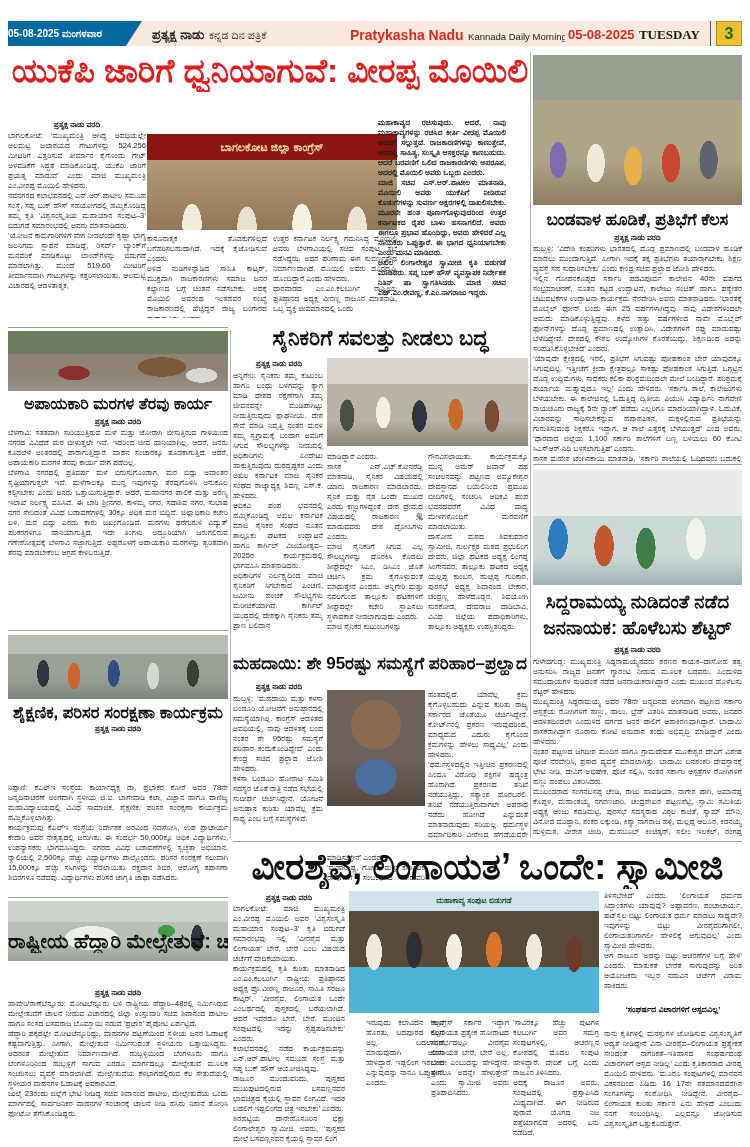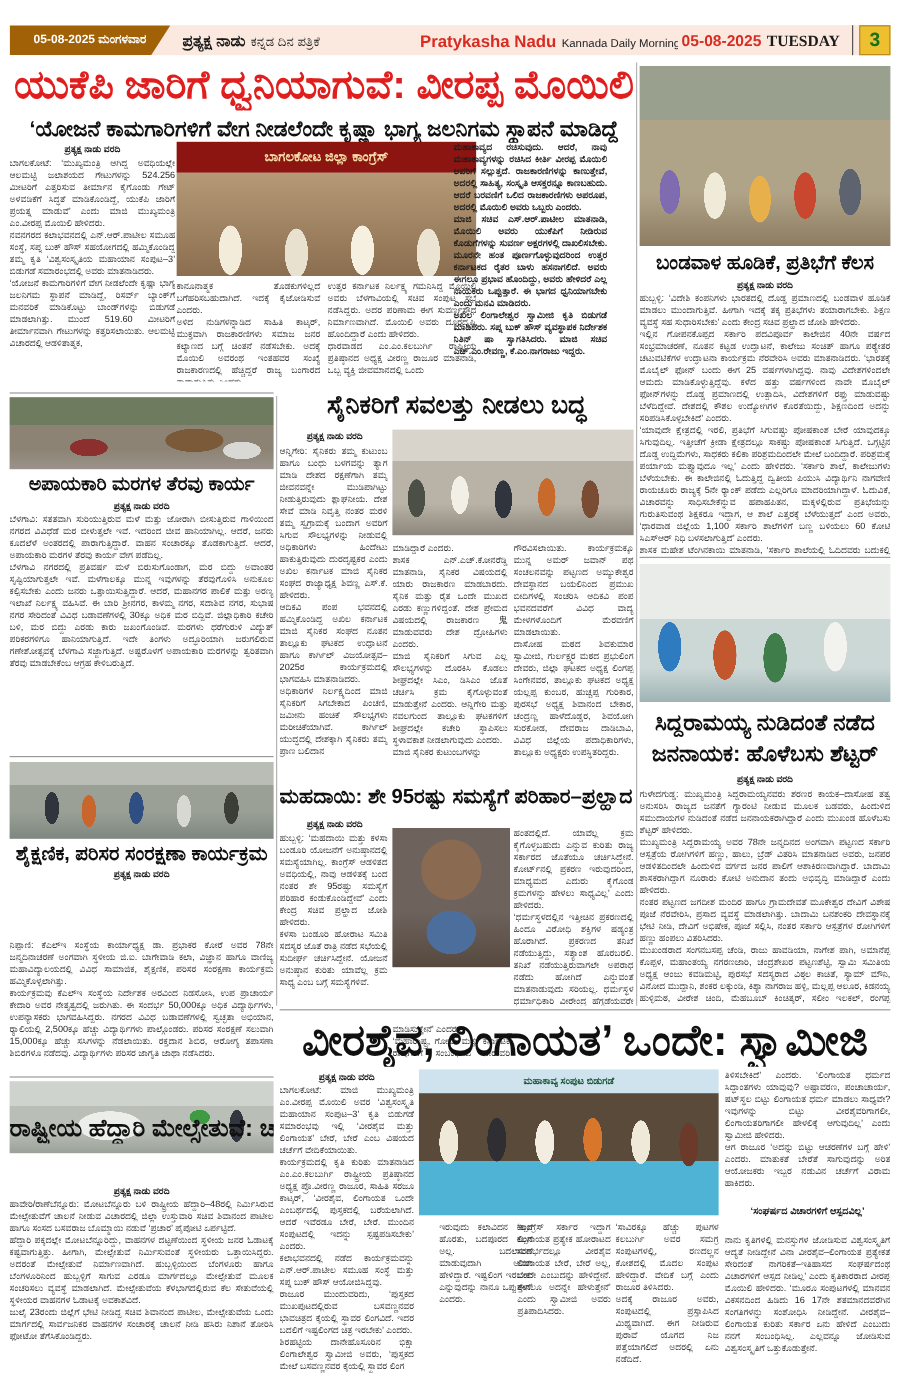--- a/index.html
+++ b/index.html
@@ -15,23 +15,23 @@
   .vrule{position:absolute;width:1px;background:#b5b5b5;}
   .hrule{position:absolute;height:1px;background:#9a9a9a;}
   .banner-text{width:100%;text-align:center;font-weight:bold;overflow:hidden;white-space:nowrap;}
 </style>
 </head>
 <body>
 
 <div class="page">
 
   <div class="abs" style="left:8px;top:21px;width:734px;height:25px;background:#fbe9df;"></div>
-  <div class="abs" style="left:8px;top:21px;width:134px;height:25px;background:#a16207;
+  <div class="abs" style="left:8px;top:21px;width:134px;height:25px;background:#0369a1;
               clip-path:polygon(0 0,100% 0,88% 100%,0 100%);color:#fff;font-weight:bold;
-              font-size:10px;line-height:25px;text-align:center;">
+              font-size:10px;line-height:25px;">
     <span>05-08-2025  ಮಂಗಳವಾರ</span>
   </div>
   <div class="abs" style="left:152px;top:25px;width:190px;height:18px;white-space:nowrap;overflow:hidden;">
     <span style="font-weight:bold;font-size:13px;color:#1b1b1b;">ಪ್ರತ್ಯಕ್ಷ ನಾಡು</span>
     <span style="font-size:11px;color:#222;">ಕನ್ನಡ ದಿನ ಪತ್ರಿಕೆ</span>
   </div>
   <div class="abs" style="left:350px;top:26px;width:215px;height:17px;white-space:nowrap;overflow:hidden;">
     <span style="font-weight:bold;font-size:14px;color:#d92b21;">Pratykasha Nadu</span>
     <span style="font-size:9.5px;color:#222;">Kannada Daily Morning</span>
   </div>
@@ -39,29 +39,28 @@
     <span style="font-weight:bold;font-size:13px;color:#d92b21;">05-08-2025</span>
     <span style="font-weight:bold;font-size:13px;color:#1b1b1b;font-family:'Liberation Serif',serif;">TUESDAY</span>
   </div>
   <div class="vrule" style="left:710px;top:21px;height:25px;background:#555;"></div>
   <div class="abs" style="left:716px;top:21px;width:26px;height:25px;background:#eebf2f;border:1px solid #b98d1e;
               box-sizing:border-box;text-align:center;">
     <span style="font-weight:bold;font-size:16px;line-height:23px;color:#15701c;">3</span>
   </div>
 
   <div class="abs headline" style="left:8px;top:50px;width:524px;height:42px;font-size:33px;line-height:42px;color:#e01e1e;">ಯುಕೆಪಿ ಜಾರಿಗೆ ಧ್ವನಿಯಾಗುವೆ: ವೀರಪ್ಪ ಮೊಯಿಲಿ</div>
-  <div class="abs headline" style="left:8px;top:95px;width:524px;height:24px;font-size:18px;line-height:24px;">‘ಯೋಜನೆ ಕಾಮಗಾರಿಗಳಿಗೆ ವೇಗ ನೀಡಲೆಂದೇ ಕೃಷ್ಣಾ ಭಾಗ್ಯ ಜಲನಿಗಮ ಸ್ಥಾಪನೆ ಮಾಡಿದ್ದೆ</div>
 
   <div class="abs byline" style="left:8px;top:120px;width:138px;">ಪ್ರತ್ಯಕ್ಷ ನಾಡು ವರದಿ</div>
   <div class="abs body-text" style="left:8px;top:131px;width:138px;height:188px;">ಬಾಗಲಕೋಟೆ: ‘ಮುಖ್ಯಮಂತ್ರಿ ಆಗಿದ್ದ ಅವಧಿಯಲ್ಲೇ ಆಲಮಟ್ಟಿ ಜಲಾಶಯದ ಗೇಟುಗಳನ್ನು 524.256 ಮೀಟರಿಗೆ ಎತ್ತರಿಸುವ ತೀರ್ಮಾನ ಕೈಗೊಂಡು ಗೇಟ್ ಅಳವಡಿಕೆಗೆ ಸಿದ್ಧತೆ ಮಾಡಿಕೊಂಡಿದ್ದೆ, ಯುಕೆಪಿ ಜಾರಿಗೆ ಪ್ರಯತ್ನ ಮಾಡುವೆ’ ಎಂದು ಮಾಜಿ ಮುಖ್ಯಮಂತ್ರಿ ಎಂ.ವೀರಪ್ಪ ಮೊಯಿಲಿ ಹೇಳಿದರು.
 ನವನಗರದ ಕಲಾಭವನದಲ್ಲಿ ಎನ್.ಆರ್.ಪಾಟೀಲ ಸಮೂಹ ಸಂಸ್ಥೆ, ಸಪ್ನ ಬುಕ್ ಹೌಸ್ ಸಹಯೋಗದಲ್ಲಿ ಹಮ್ಮಿಕೊಂಡಿದ್ದ ತಮ್ಮ ಕೃತಿ ‘ವಿಶ್ವಸಂಸ್ಕೃತಿಯ ಮಹಾಯಾನ ಸಂಪುಟ–3’ ಬಿಡುಗಡೆ ಸಮಾರಂಭದಲ್ಲಿ ಅವರು ಮಾತನಾಡಿದರು.
 ‘ಯೋಜನೆ ಕಾಮಗಾರಿಗಳಿಗೆ ವೇಗ ನೀಡಲೆಂದೇ ಕೃಷ್ಣಾ ಭಾಗ್ಯ ಜಲನಿಗಮ ಸ್ಥಾಪನೆ ಮಾಡಿದ್ದೆ, ರಿಸರ್ವ್ ಬ್ಯಾಂಕ್‌ಗೆ ಮನವರಿಕೆ ಮಾಡಿಕೊಟ್ಟು ಬಾಂಡ್‌ಗಳನ್ನು ಬಿಡುಗಡೆ ಮಾಡಲಾಗಿತ್ತು. ಮುಂದೆ 519.60 ಮೀಟರಿಗೆ ತೀರ್ಮಾನವಾಗಿ ಗೇಟುಗಳನ್ನು ಕತ್ತರಿಸಲಾಯಿತು. ಆಲಮಟ್ಟಿ ವಿಚಾರದಲ್ಲಿ ಆಡಳಿತಾತ್ಮಕ,</div>
 
   <div class="photo" style="left:147px;top:118px;width:250px;height:112px;">
-    <div style="height:26px;background:#8c1511;color:#f7e0a8;">
+    <div style="height:26px;background:#8c1511;color:#f7e0a8;margin-top:16px;">
       <div class="banner-text" style="font-size:11px;line-height:26px;">ಬಾಗಲಕೋಟ ಜಿಲ್ಲಾ ಕಾಂಗ್ರೆಸ್</div>
     </div>
     <div style="height:86px;background:
            radial-gradient(ellipse 16px 34px at 18% 75%, #f3ecdb 0 60%, rgba(0,0,0,0) 61%),
            radial-gradient(ellipse 16px 34px at 40% 78%, #e9e1cf 0 60%, rgba(0,0,0,0) 61%),
            radial-gradient(ellipse 16px 34px at 62% 75%, #f6f0e1 0 60%, rgba(0,0,0,0) 61%),
            radial-gradient(ellipse 16px 34px at 84% 78%, #ece4d2 0 60%, rgba(0,0,0,0) 61%),
            linear-gradient(180deg,#b59a77,#8a6e4f);"></div>
   </div>
 
@@ -154,21 +153,21 @@
            radial-gradient(ellipse 13px 30px at 26% 38%, #2f2f33 0 60%, rgba(0,0,0,0) 61%),
            radial-gradient(ellipse 13px 30px at 42% 40%, #f2ede0 0 60%, rgba(0,0,0,0) 61%),
            radial-gradient(ellipse 13px 30px at 58% 38%, #d8762c 0 60%, rgba(0,0,0,0) 61%),
            radial-gradient(ellipse 13px 30px at 74% 40%, #efe9da 0 60%, rgba(0,0,0,0) 61%),
            radial-gradient(ellipse 13px 30px at 90% 42%, #6b3a2a 0 60%, rgba(0,0,0,0) 61%),
            linear-gradient(180deg,#5a4a3a 0 55%,#4fb3d6 55% 100%);"></div>
   </div>
 
   <div class="abs body-text" style="left:366px;top:1018px;width:78px;height:122px;">ಇರುವುದು ಕಲಾವಿದನ ಕಲ್ಪನೆ ಹೊರತು, ಬದಪೂರದ ಕಲ್ಪನೆ ಅಲ್ಲ. ಬದಲಾವಣೆ ಮಾಡುವುದಾಗಿ ಅವರು ಹೇಳಿದ್ದಾರೆ. ಇಷ್ಟಲಿಂಗ ಇರಬೇಕು ಎನ್ನುವುದನ್ನು ನಾನೂ ಒಪ್ಪುತ್ತೇನೆ’ ಎಂದರು.</div>
   <div class="abs body-text" style="left:431px;top:1018px;width:78px;height:122px;">‘ಕಾಂಗ್ರೆಸ್ ಸರ್ಕಾರ ಇದ್ದಾಗ ಲಿಂಗಾಯತ ಪ್ರತ್ಯೇಕ ಹೋರಾಟದ ಸಂದರ್ಭದಲ್ಲೂ ವೀರಶೈವ ಲಿಂಗಾಯತ ಬೇರೆ, ಬೇರೆ ಅಲ್ಲ, ಒಂದೇ ಎಂಬುದನ್ನು ಹೇಳಿದ್ದೇನೆ. ಈಗಲೂ ಅದನ್ನೇ ಹೇಳುತ್ತೇನೆ’ ಎಂದು ಸ್ವಾಮೀಜಿ ಅವರು ಪ್ರತಿಪಾದಿಸಿದರು.</div>
-  <div class="abs body-text" style="left:513px;top:1018px;width:86px;height:122px;">‘ಸಾವಿರಕ್ಕೂ ಹೆಚ್ಚು ಪುಟಗಳ ಕಲಬುರ್ಗಿ ಅವರ ಸಮಗ್ರ ಸಂಪುಟಗಳಲ್ಲಿ, ರಣದಲ್ಣನ ಕೋಶದಲ್ಲಿ ಮೊದಲ ಸಂಪುಟ ಹೇಳಿದ್ದಾರೆ. ವೇದಿಕೆ ಬಗ್ಗೆ ಎಂದು ರಾಜೂರ ತಿಳಿಸಿದರು.
+  <div class="abs body-text" style="left:513px;top:1018px;width:86px;height:122px;">‘ಸಾವಿರಕ್ಕೂ ಹೆಚ್ಚು ಪುಟಗಳ ಕಲಬುರ್ಗಿ ಅವರ ಸಮಗ್ರ ಸಂಪುಟಗಳಲ್ಲಿ, ಆಚರಣ್ಣನ ಕೋಶದಲ್ಲಿ ಮೊದಲ ಸಂಪುಟ ಹೇಳಿದ್ದಾರೆ. ವೇದಿಕೆ ಬಗ್ಗೆ ಎಂದು ರಾಜೂರ ತಿಳಿಸಿದರು.
 ಅದಕ್ಕೆ ರಾಜೂರ ಅವರು, ಸಂಪುಟದಲ್ಲಿ ಪ್ರಸ್ತಾಪಿಸಿದ ಮಿಥ್ಯವಾಗಿದೆ. ಈಗ ನೀಡಿರುವ ಪುರಾವೆ ಯೊಗದ ನಿಜ ಪತ್ತೆಯಾಗಲಿದೆ ಅದರಲ್ಲಿ ಏನು ನಡೆದಿದೆ.</div>
 
   <div class="abs" style="left:604px;top:891px;width:138px;height:254px;overflow:hidden;">
     <div class="body-text" style="width:138px;">ತಿಳಿಸಬೇಕಿದೆ’ ಎಂದರು. ‘ಲಿಂಗಾಯತ ಧರ್ಮದ ಸಿದ್ಧಾಂತಗಳು ಯಾವುವು? ಅಷ್ಟಾವರಣ, ಪಂಚಾಚಾರ್ಯ, ಷಟ್‌ಸ್ಥಲ ಬಿಟ್ಟು ಲಿಂಗಾಯತ ಧರ್ಮ ಮಾಡಲು ಸಾಧ್ಯವೇ? ಇವುಗಳನ್ನು ಬಿಟ್ಟು ವೀರಶೈವರಿಗಾಗಲೀ, ಲಿಂಗಾಯತರಿಗಾಗಲೀ ಹೇಳಲಿಕ್ಕೆ ಆಗುವುದಿಲ್ಲ’ ಎಂದು ಸ್ವಾಮೀಜಿ ಹೇಳಿದರು.
 ಆಗ ರಾಜೂರ ‘ಅದನ್ನು ಬಿಟ್ಟು ಆಚರಣೆಗಳ ಬಗ್ಗೆ ಹೇಳಿ’ ಎಂದರು. ಮಾತುಕತೆ ಬೇರೆತೆ ಸಾಗುವುದನ್ನು ಅರಿತ ಆಯೋಜಕರು ಇಬ್ಬರ ನಡುವಿನ ಚರ್ಚೆಗೆ ವಿರಾಮ ಹಾಕಿದರು.</div>
     <div style="width:138px;font-size:8px;font-weight:bold;color:#111;text-align:center;margin:14px 0;">‘ಸಂಘರ್ಷದ ವಿಚಾರಗಳಿಗೆ ಆಸ್ಪದವಿಲ್ಲ’</div>
     <div class="body-text" style="width:138px;">ನಾನು ಕೃತಿಗಳಲ್ಲಿ ಮನಸ್ಸುಗಳ ಜೋಡಿಸುವ ವಿಶ್ವಸಂಸ್ಕೃತಿಗೆ ಆದ್ಯತೆ ನೀಡಿದ್ದೇನೆ ವಿನಾ ವೀರಶೈವ–ಲಿಂಗಾಯತ ಪ್ರತ್ಯೇಕತೆ ಸೇರಿದಂತೆ ನಾಗರಿಕತೆ–ಇತಿಹಾಸದ ಸಂಘರ್ಷದಂಥ ವಿಚಾರಗಳಿಗೆ ಆಸ್ಪದ ನೀಡಿಲ್ಲ’ ಎಂದು ಕೃತಿಕಾರರಾದ ವೀರಪ್ಪ ಮೊಯಿಲಿ ಹೇಳಿದರು. ‘ಮೂರೂ ಸಂಪುಟಗಳಲ್ಲಿ ಮಾನವನ ವಿಕಸನದಿಂದ ಹಿಡಿದು 16 17ನೇ ಶತಮಾನದವರೆಗಿನ ಸಂಗತಿಗಳನ್ನು ಸಂಶೋಧಿಸಿ ನೀಡಿದ್ದೇನೆ. ವೀರಶೈವ–ಲಿಂಗಾಯತ ಕುರಿತು ಸರ್ಕಾರ ಏನು ಹೇಳಿದೆ ಎಂಬುದು ನನಗೆ ಸಂಬಂಧಿಸಿಲ್ಲ. ಎಲ್ಲವನ್ನೂ ಜೋಡಿಸುವ ವಿಶ್ವಸಂಸ್ಕೃತಿಗೆ ಒತ್ತುಕೊಡುತ್ತೇನೆ.</div>
   </div>
 
   <div class="hrule" style="left:8px;top:327px;width:220px;"></div>

